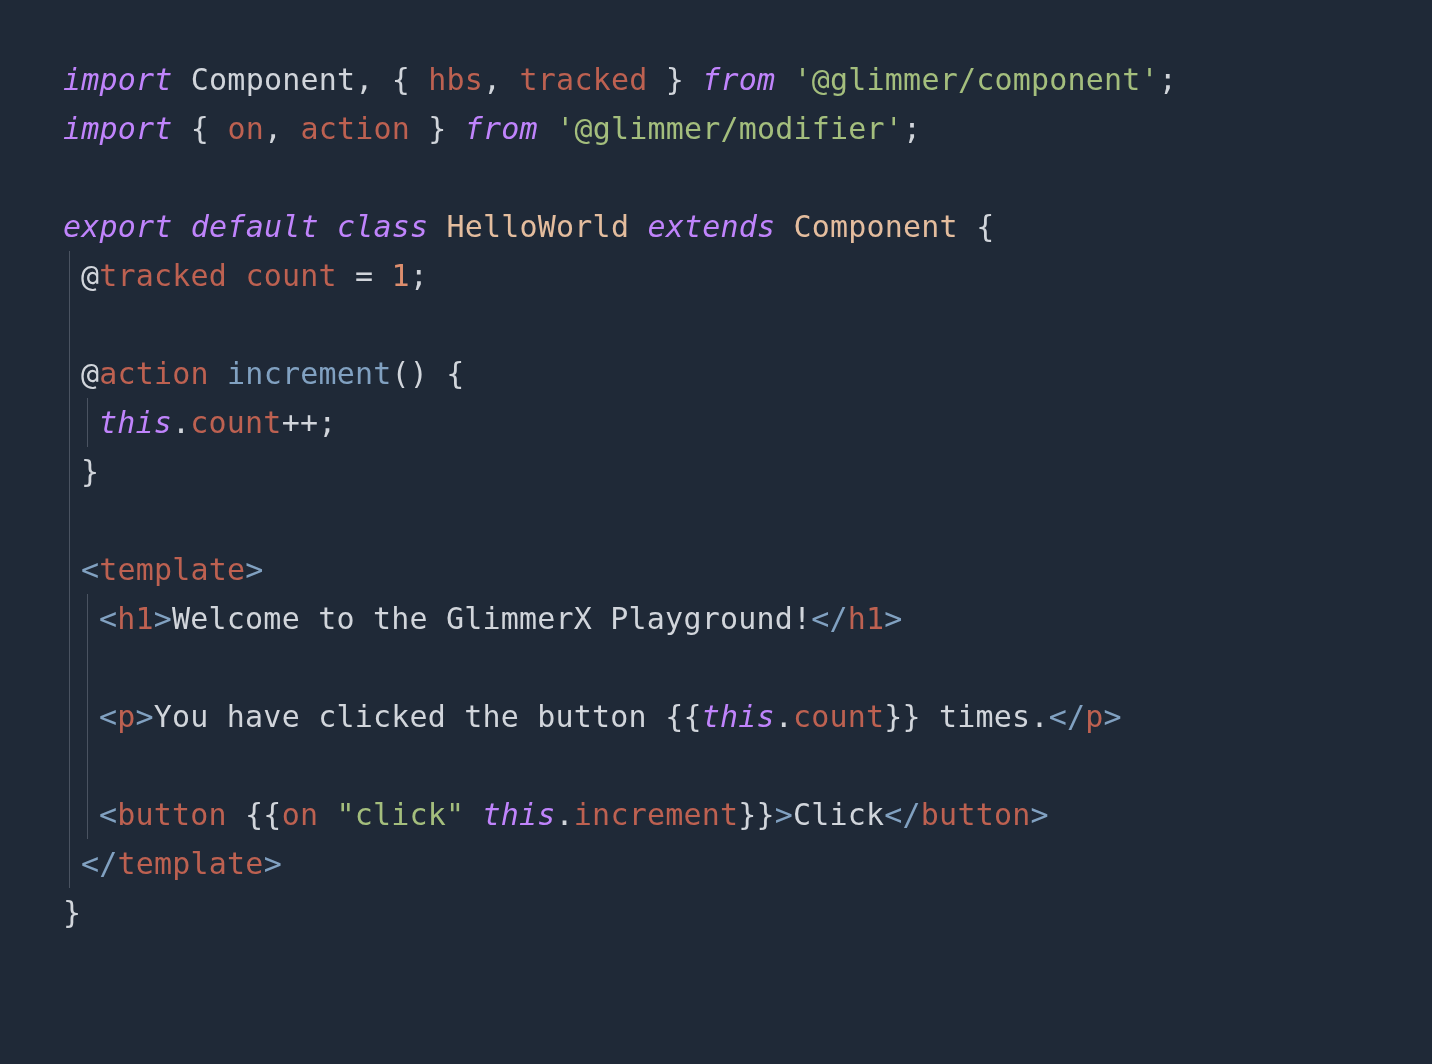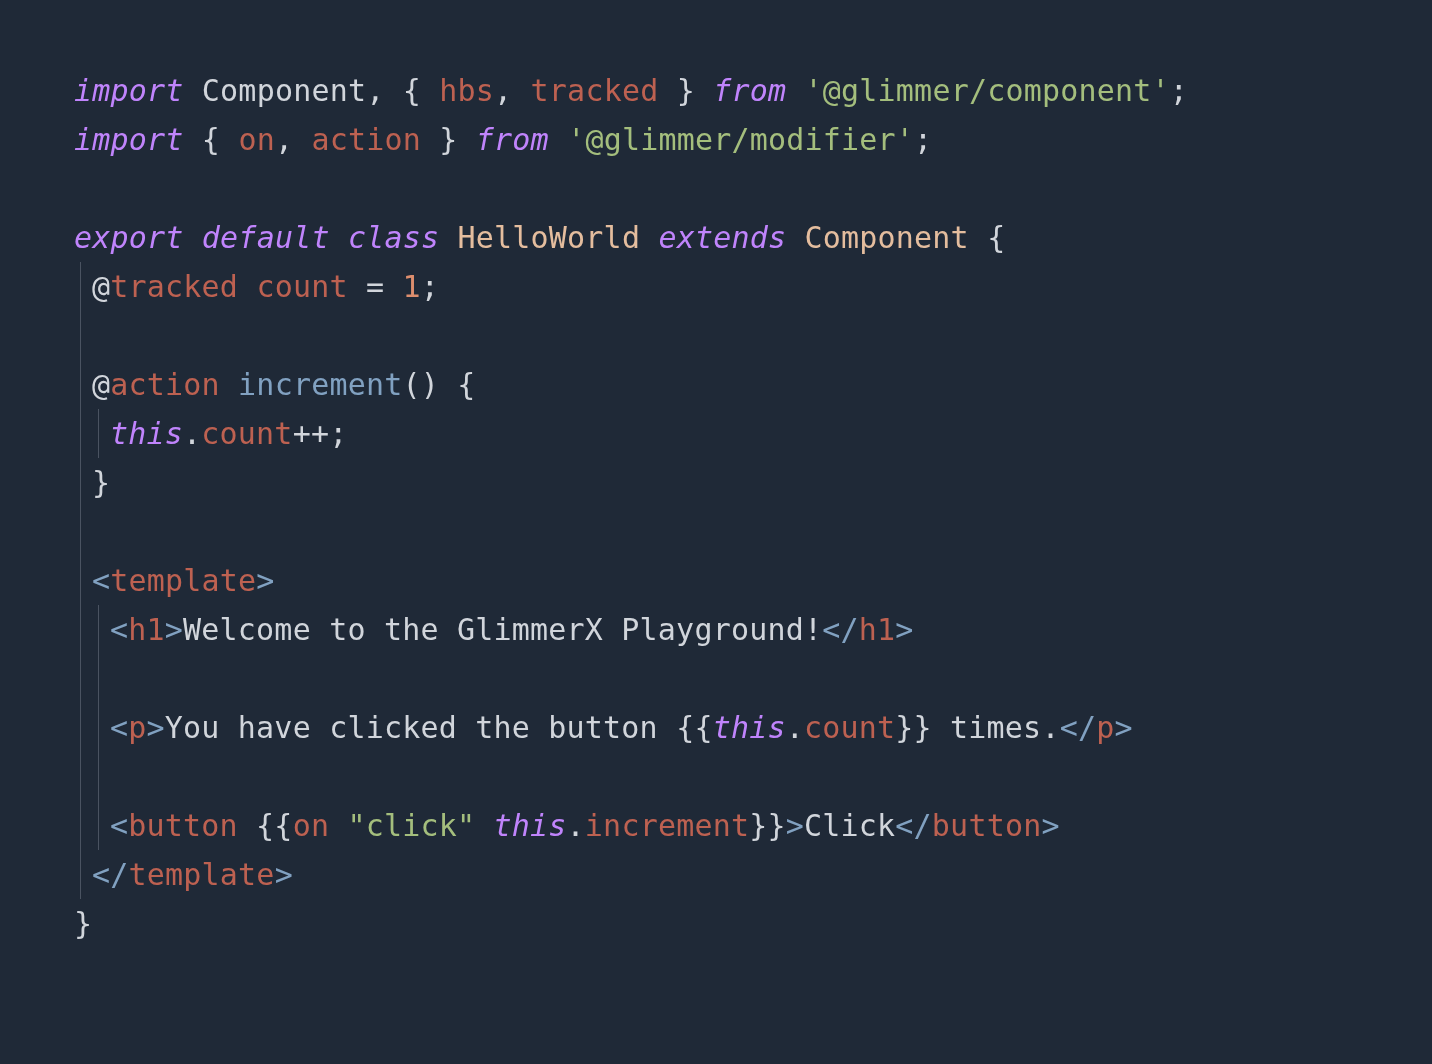--- a/index.html
+++ b/index.html
@@ -6,21 +6,21 @@
     margin: 0;
     padding: 0;
     width: 1432px;
     height: 1064px;
     background: #1f2937;
     font-family: ui-monospace, SFMono-Regular, "SF Mono", Menlo, Consolas, "Liberation Mono", monospace;
     font-size: 30px;
     overflow: hidden;
   }
   pre.code {
-    margin: 16px;
+    margin: 5px;
     padding: 50px 40px 40px 58px;
     white-space: pre;
     line-height: 49px;
     letter-spacing: 0.2px;
     font-weight: 500;
   }
   .tok { display:inline; }
   .kw-it { color:#c084fc; font-style: italic; }
   .def   { color:#d1d5db; }
   .id    { color:#bd6151; }

